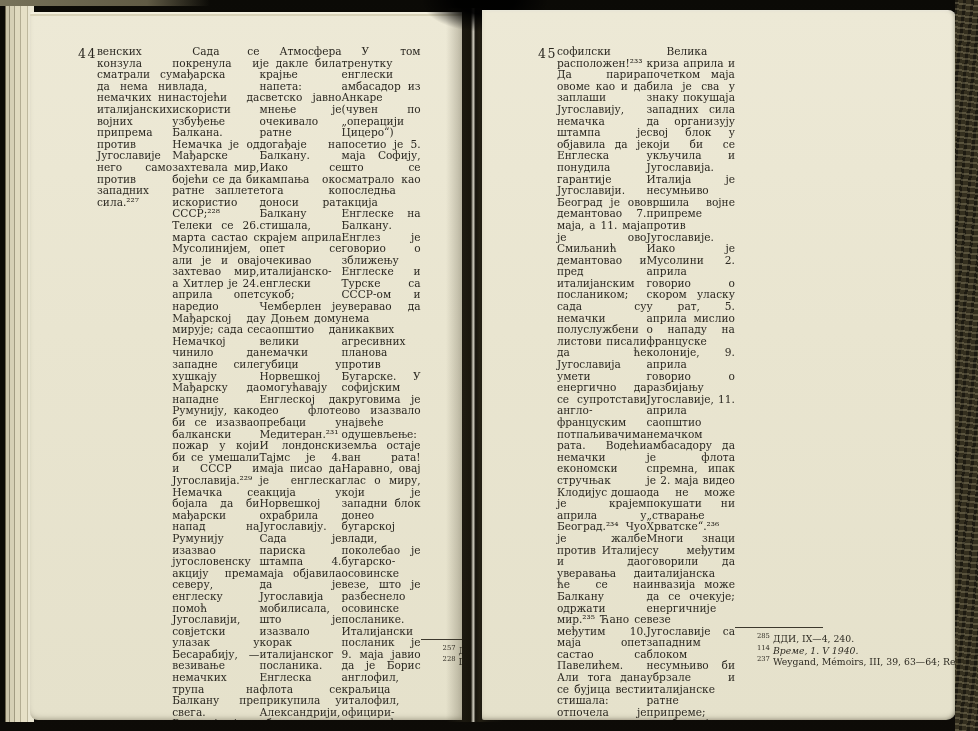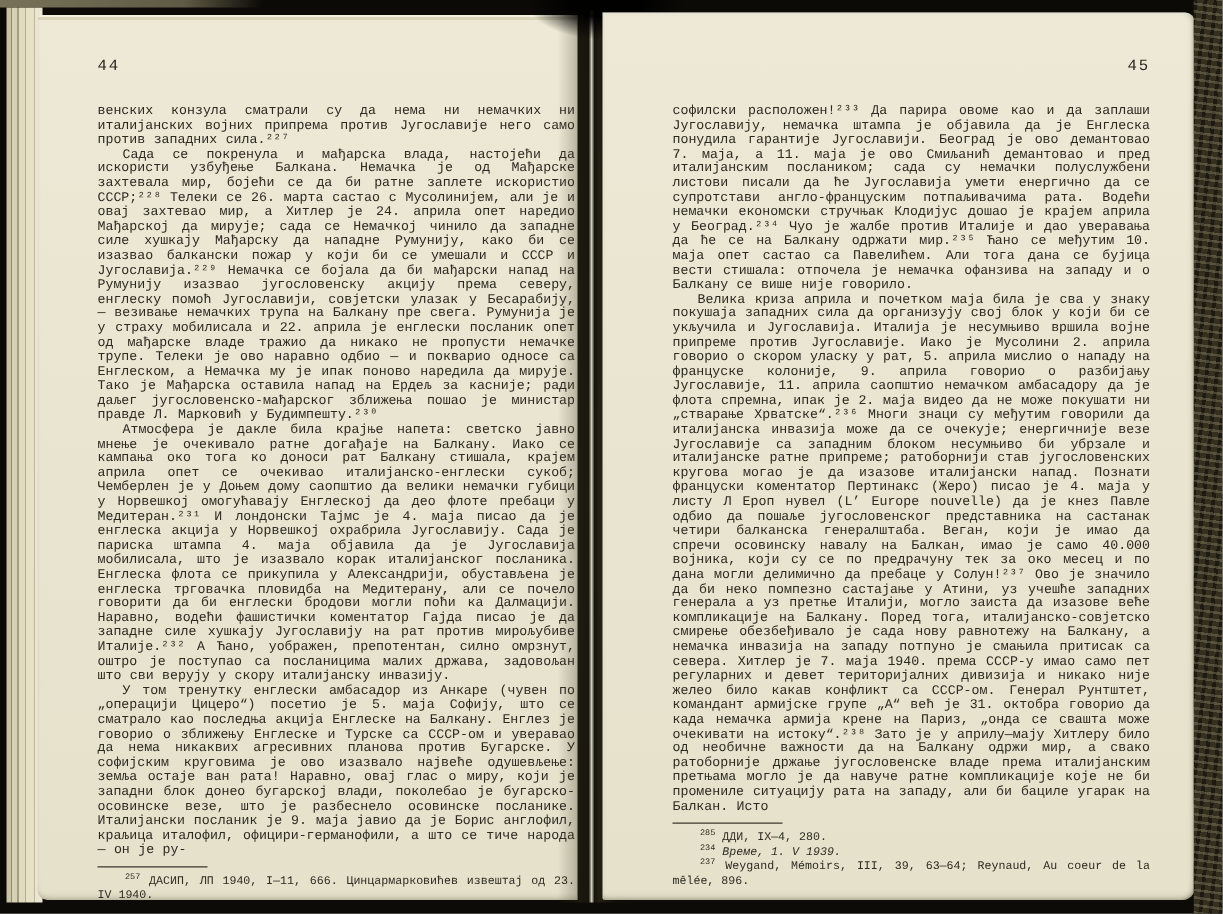--- a/index.html
+++ b/index.html
@@ -72,21 +72,21 @@
 
   
   .cover-edge-right{
     position:absolute;right:0;top:0;width:23px;height:731px;
     background-color:#342f1f;
     background-image:
       repeating-linear-gradient(8deg, rgba(186,176,138,.28) 0 2px, rgba(0,0,0,0) 2px 6px),
       repeating-linear-gradient(96deg, rgba(0,0,0,.45) 0 3px, rgba(0,0,0,0) 3px 8px);
   }
 
-  .content{position:absolute;display:flex;flex-direction:column;font-family:Liberation Mono, monospace;}
+  .content{position:absolute;display:flex;flex-direction:row;}
   .page-left  .content{left:48px;top:34px;width:382px;height:622px;}
   .page-right .content{left:56px;top:36px;width:382px;height:622px;}
 
   .pagenum{
     font-size:12.5px;letter-spacing:1.5px;color:#2a2720;height:16px;flex:0 0 auto;
     margin-bottom:22px;
   }
   .pn-left{text-align:left;}
   .pn-right{text-align:right;}
 
@@ -133,22 +133,22 @@
   <div class="gutter"></div>
   <div class="gutter-top"></div>
 
   <div class="page page-right">
     <div class="content">
       <div class="pagenum pn-right">45</div>
       <p class="para cont">софилски расположен!²³³ Да парира овоме као и да заплаши Југославију, немачка штампа је објавила да је Енглеска понудила гарантије Југославији. Београд је ово демантовао 7. маја, а 11. маја је ово Смиљанић демантовао и пред италијанским послаником; сада су немачки полуслужбени листови писали да ће Југославија умети енергично да се супротстави англо-француским потпаљивачима рата. Водећи немачки економски стручњак Клодијус дошао је крајем априла у Београд.²³⁴ Чуо је жалбе против Италије и дао уверавања да ће се на Балкану одржати мир.²³⁵ Ћано се међутим 10. маја опет састао са Павелићем. Али тога дана се бујица вести стишала: отпочела је немачка офанзива на западу и о Балкану се више није говорило.</p>
       <p class="para">Велика криза априла и почетком маја била је сва у знаку покушаја западних сила да организују свој блок у који би се укључила и Југославија. Италија је несумњиво вршила војне припреме против Југославије. Иако је Мусолини 2. априла говорио о скором уласку у рат, 5. априла мислио о нападу на француске колоније, 9. априла говорио о разбијању Југославије, 11. априла саопштио немачком амбасадору да је флота спремна, ипак је 2. маја видео да не може покушати ни „стварање Хрватске“.²³⁶ Многи знаци су међутим говорили да италијанска инвазија може да се очекује; енергичније везе Југославије са западним блоком несумњиво би убрзале и италијанске ратне припреме; ратоборнији став југословенских кругова могао је да изазове италијански напад. Познати француски коментатор Пертинакс (Жеро) писао је 4. маја у листу Л Ероп нувел (L’ Europe nouvelle) да је кнез Павле одбио да пошаље југословенског представника на састанак четири балканска генералштаба. Веган, који је имао да спречи осовинску навалу на Балкан, имао је само 40.000 војника, који су се по предрачуну тек за око месец и по дана могли делимично да пребаце у Солун!²³⁷ Ово је значило да би неко помпезно састајање у Атини, уз учешће западних генерала а уз претње Италији, могло заиста да изазове веће компликације на Балкану. Поред тога, италијанско-совјетско смирење обезбеђивало је сада нову равнотежу на Балкану, а немачка инвазија на западу потпуно је смањила притисак са севера. Хитлер је 7. маја 1940. према СССР-у имао само пет регуларних и девет територијалних дивизија и никако није желео било какав конфликт са СССР-ом. Генерал Рунтштет, командант армијске групе „А“ већ је 31. октобра говорио да када немачка армија крене на Париз, „онда се свашта може очекивати на истоку“.²³⁸ Зато је у априлу—мају Хитлеру било од необичне важности да на Балкану одржи мир, а свако ратоборније држање југословенске владе према италијанским претњама могло је да навуче ратне компликације које не би промениле ситуацију рата на западу, али би бациле угарак на Балкан. Исто</p>
       <div class="fnblock">
         <div class="fnrule"></div>
-        <p class="fn"><sup class="fnnum">285</sup> <span class="fntext">ДДИ, IX—4, 280.</span></p>
-        <p class="fn"><sup class="fnnum">234</sup> <span class="fntext it">Време, 1. V 1939.</span></p>
+        <p class="fn"><sup class="fnnum">285</sup> <span class="fntext">ДДИ, IX—4, 240.</span></p>
+        <p class="fn"><sup class="fnnum">114</sup> <span class="fntext it">Време, 1. V 1940.</span></p>
         <p class="fn"><sup class="fnnum">237</sup> <span class="fntext">Weygand, Mémoirs, III, 39, 63—64; Reynaud, Au coeur de la mêlée, 896.</span></p>
 
       </div>
     </div>
   </div>
 
   <div class="cover-edge-right"></div>
 
 </div>
 

